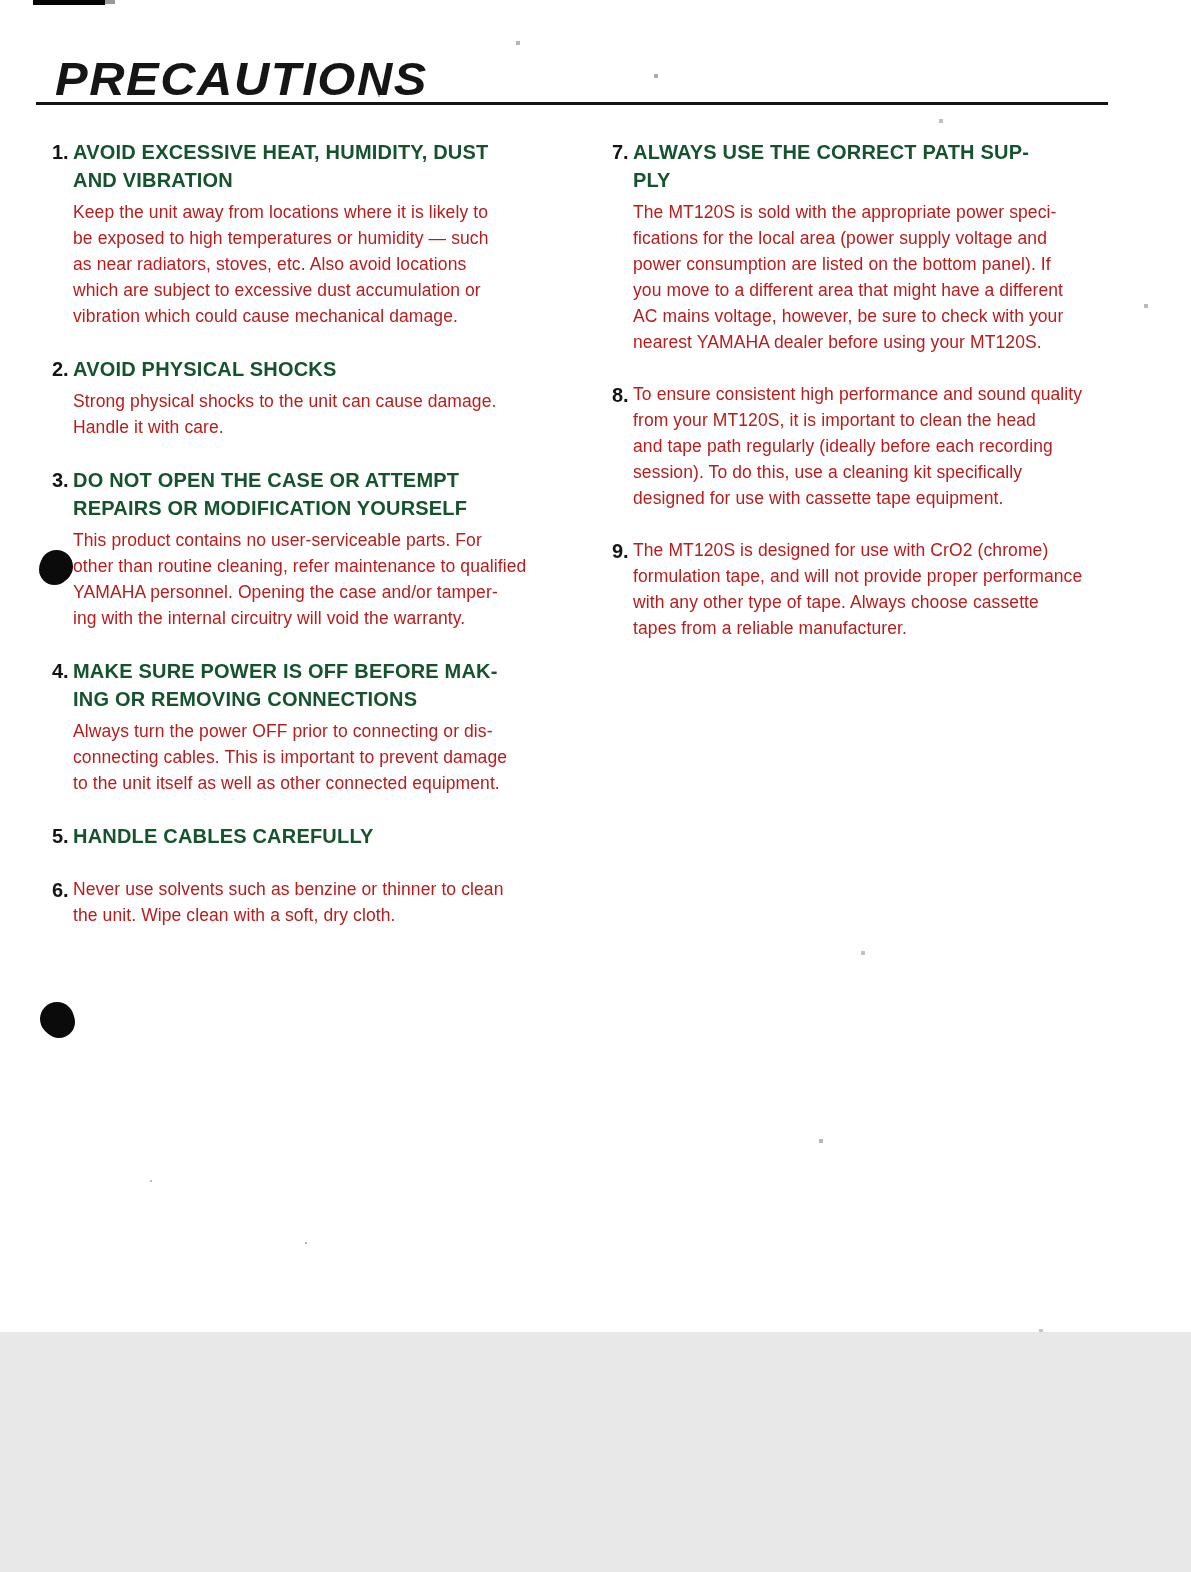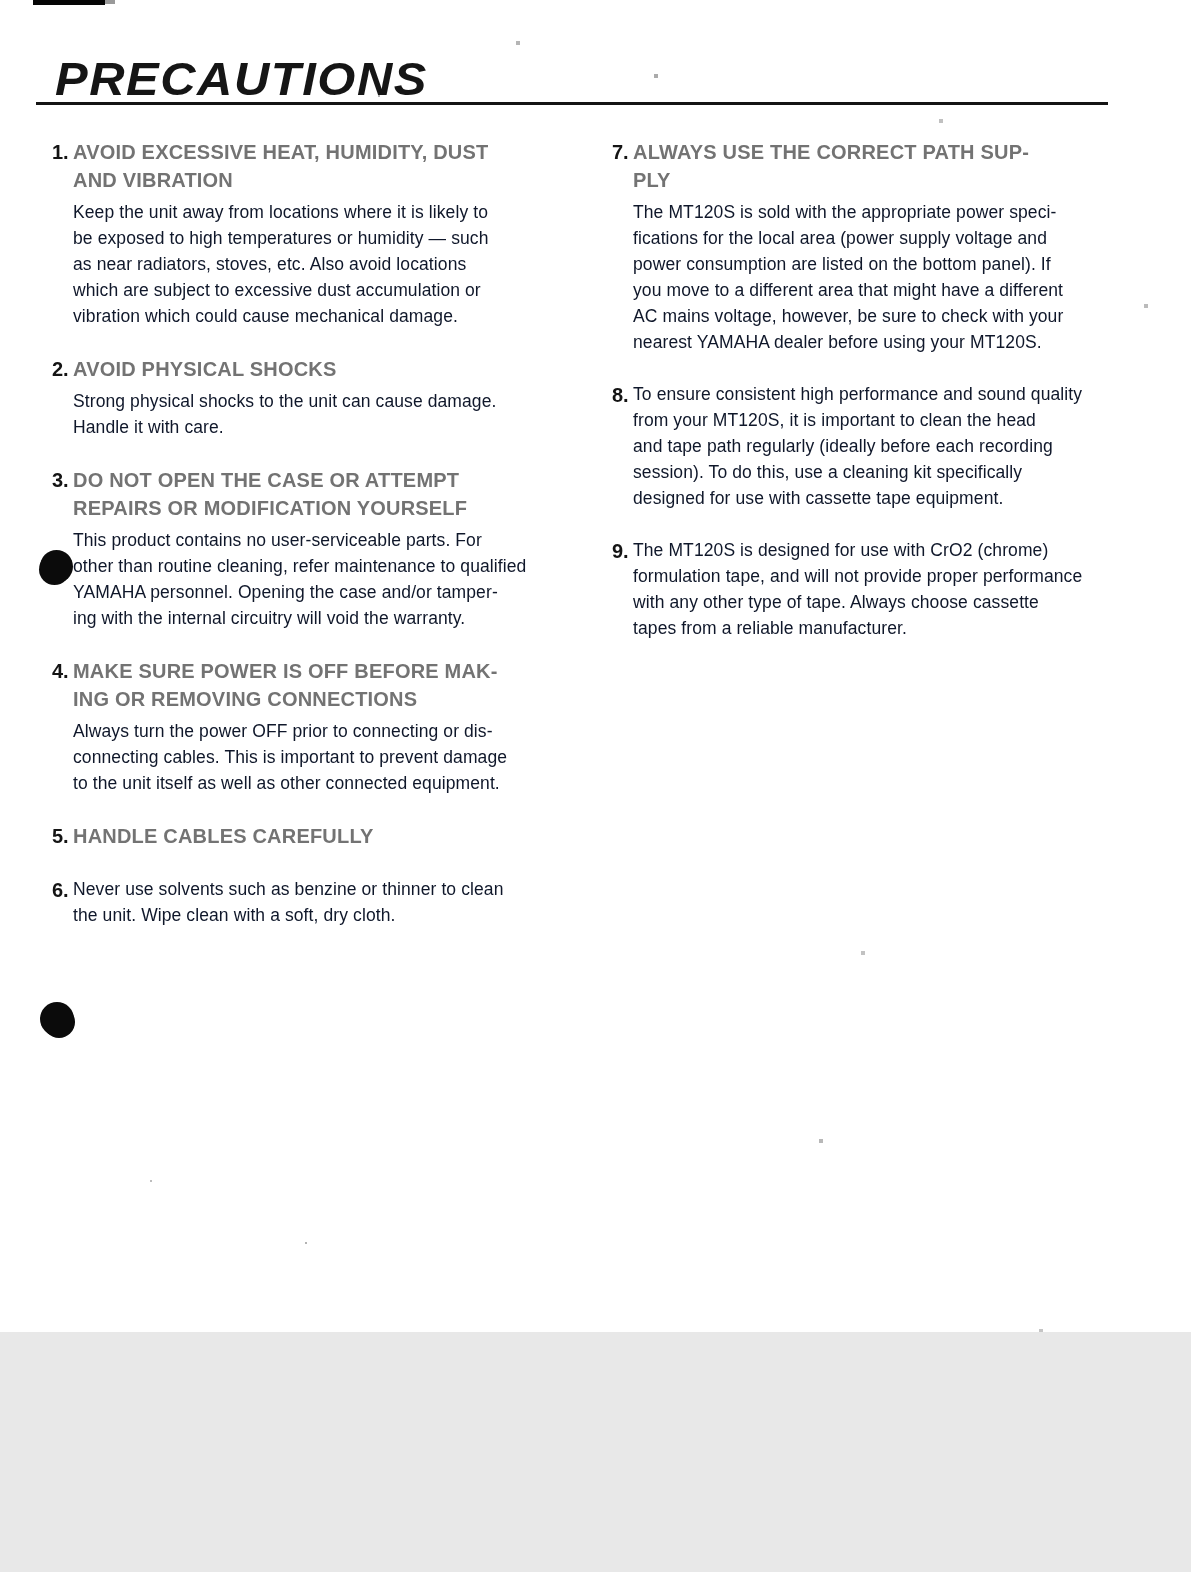--- a/index.html
+++ b/index.html
@@ -65,25 +65,25 @@
   }
   .col { width: 498px; }
   .col.right { width: 496px; }
   .sec { position: relative; padding-left: 21px; margin: 0 0 26px 0; }
   .sec-num {
     position: absolute; left: 0; top: 0;
     font-size: 20px; line-height: 28px; font-weight: 700; color: #141414;
   }
   .sec-title {
     margin: 0; font-size: 20px; line-height: 28px; font-weight: 700;
-    letter-spacing: 0.2px; color: #737373; white-space: pre-line;
+    letter-spacing: 0.2px; color: #14532d; white-space: pre-line;
   }
   .sec-body {
     margin: 5px 0 0 0; font-size: 17.5px; line-height: 26px;
-    color: #0f172a; white-space: pre-line; letter-spacing: 0.1px;
+    color: #b91c1c; white-space: pre-line; letter-spacing: 0.1px;
   }
   .page-number {
     position: absolute; left: 1096px; top: 1470px;
     font-size: 21px; font-weight: 700; color: #161616;
   }
 </style>
 </head>
 <body>
 
 <div class="sheet">

